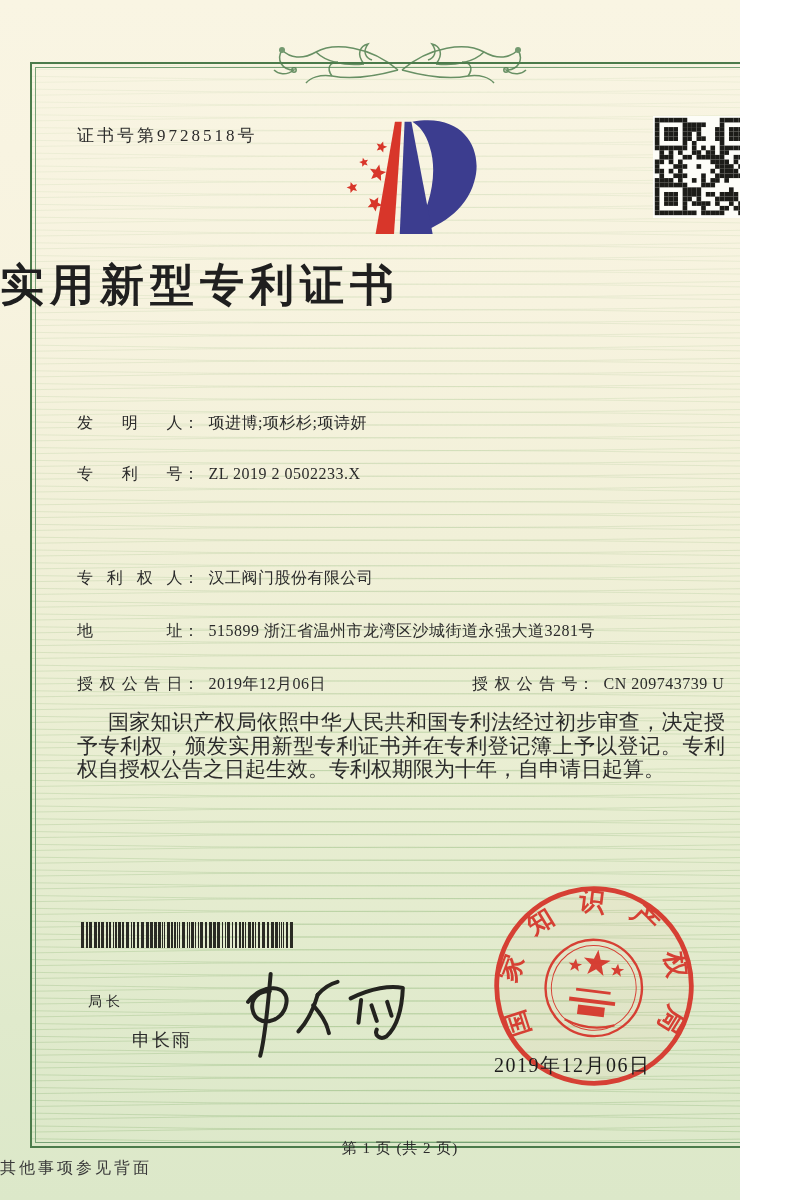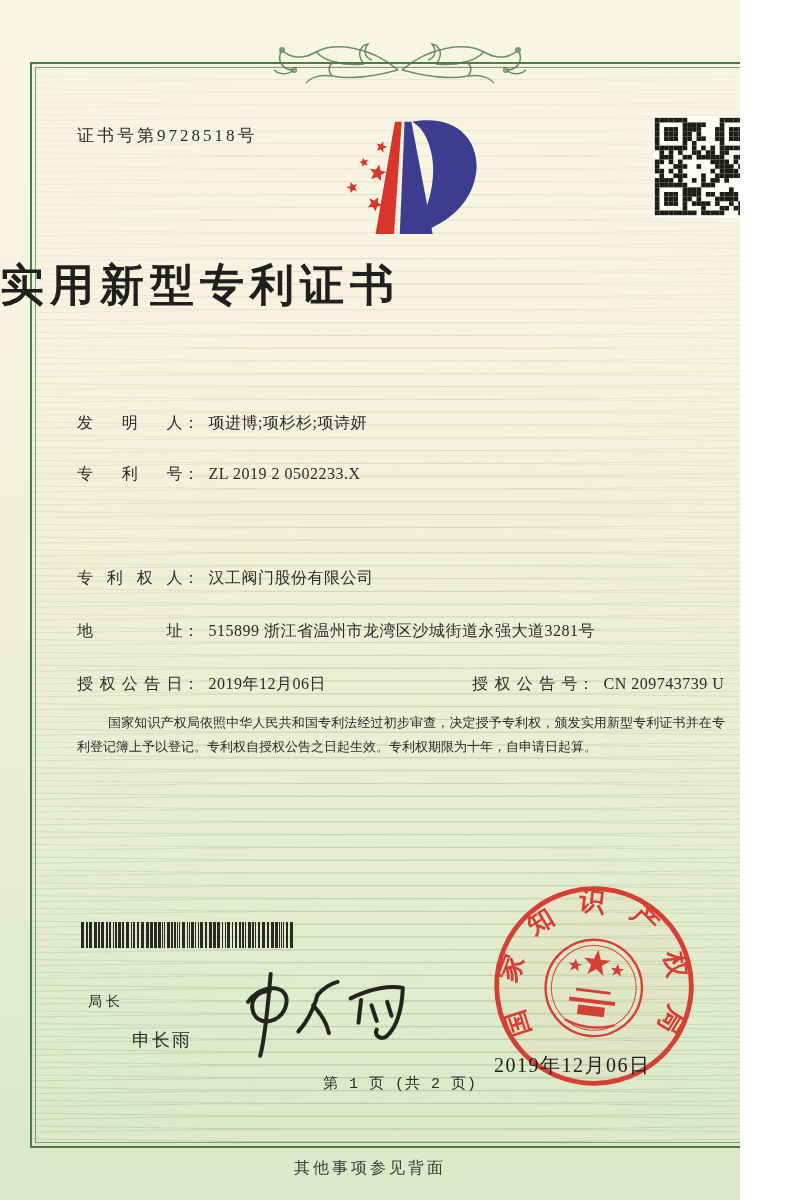--- a/index.html
+++ b/index.html
@@ -16,33 +16,33 @@
   #ornament{position:absolute;left:266px;top:26px;z-index:2;}
   .cert-no{position:absolute;left:77px;top:124px;font-size:17px;letter-spacing:3px;z-index:2;}
   #logo{position:absolute;left:335px;top:110px;z-index:2;}
   #qr{position:absolute;left:653px;top:116px;z-index:2;background:#fdfdf8;}
   .title{position:absolute;left:0;top:256px;width:800px;text-align:left;
     font-size:44px;font-weight:700;letter-spacing:6px;color:#1f1f1f;z-index:2;}
   .frow{position:absolute;left:77px;font-size:16px;letter-spacing:.5px;z-index:2;white-space:nowrap;}
   .flabel{display:inline-block;width:106px;text-align:justify;text-align-last:justify;vertical-align:top;}
   .fval{margin-left:9px;}
   .grant-no{position:absolute;left:395px;top:0;}
-  .paras{position:absolute;left:77px;top:711px;width:648px;font-size:13px;
+  .paras{position:absolute;left:77px;top:711px;width:648px;font-size:21px;
     line-height:23.6px;text-align:justify;z-index:2;}
   .paras p{margin:0;text-indent:31px;}
   #barcode{position:absolute;left:80px;top:922px;z-index:2;}
   .sig-title{position:absolute;left:88px;top:993px;font-size:14px;letter-spacing:4px;z-index:2;}
   .sig-name{position:absolute;left:88px;top:1028px;font-size:18px;letter-spacing:2px;z-index:2;margin-left:44px;}
   #autograph{position:absolute;left:215px;top:968px;z-index:2;}
   #seal{position:absolute;left:488px;top:880px;z-index:3;transform:rotate(7deg);opacity:.95;}
   .seal-date{position:absolute;left:494px;top:1052px;font-size:20px;letter-spacing:1.5px;
     color:#1d1d1d;z-index:4;white-space:nowrap;}
-  .page-footer{position:absolute;left:0;top:1074px;width:800px;text-align:center;
-    font-size:15px;letter-spacing:1px;z-index:2;font-family:Liberation Mono, monospace;}
-  .back-note{position:absolute;left:0;top:1158px;width:740px;text-align:center;
+  .page-footer{position:absolute;left:0;top:1139px;width:800px;text-align:center;
+    font-size:15px;letter-spacing:1px;z-index:2;}
+  .back-note{position:absolute;left:0;top:1158px;width:740px;text-align:left;
     font-size:16px;letter-spacing:3px;color:#3a3a3a;z-index:2;}
 </style>
 </head>
 <body>
 
 <div id="cert">
 
   <svg id="waves" width="736" height="1080">
       <path d="M-10 -6 Q 368 -13 746 -6" stroke="#8fb779" stroke-opacity="0.100" fill="none" stroke-width="0.9"></path>
       <path d="M-10 0.40000000000000036 Q 368 7.4 746 0.40000000000000036" stroke="#8fb779" stroke-opacity="0.100" fill="none" stroke-width="0.9"></path>

